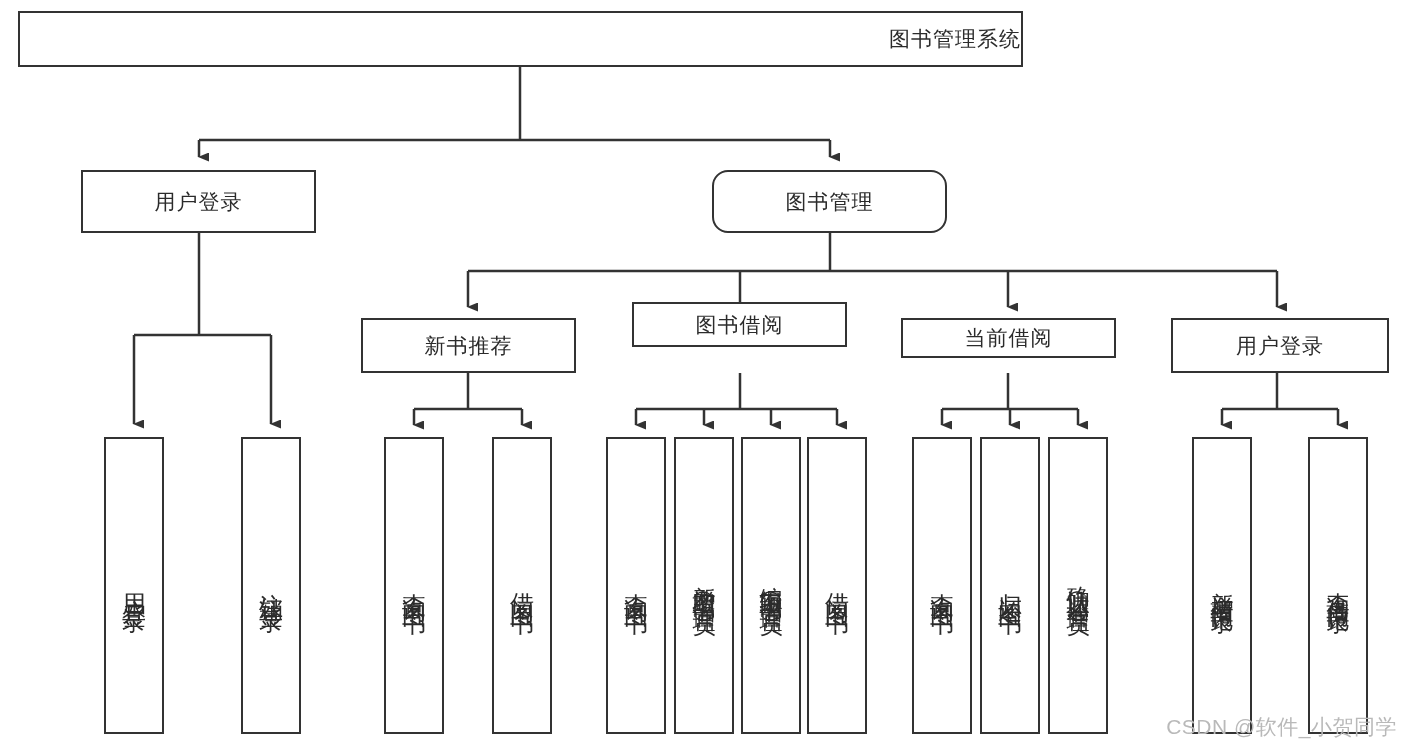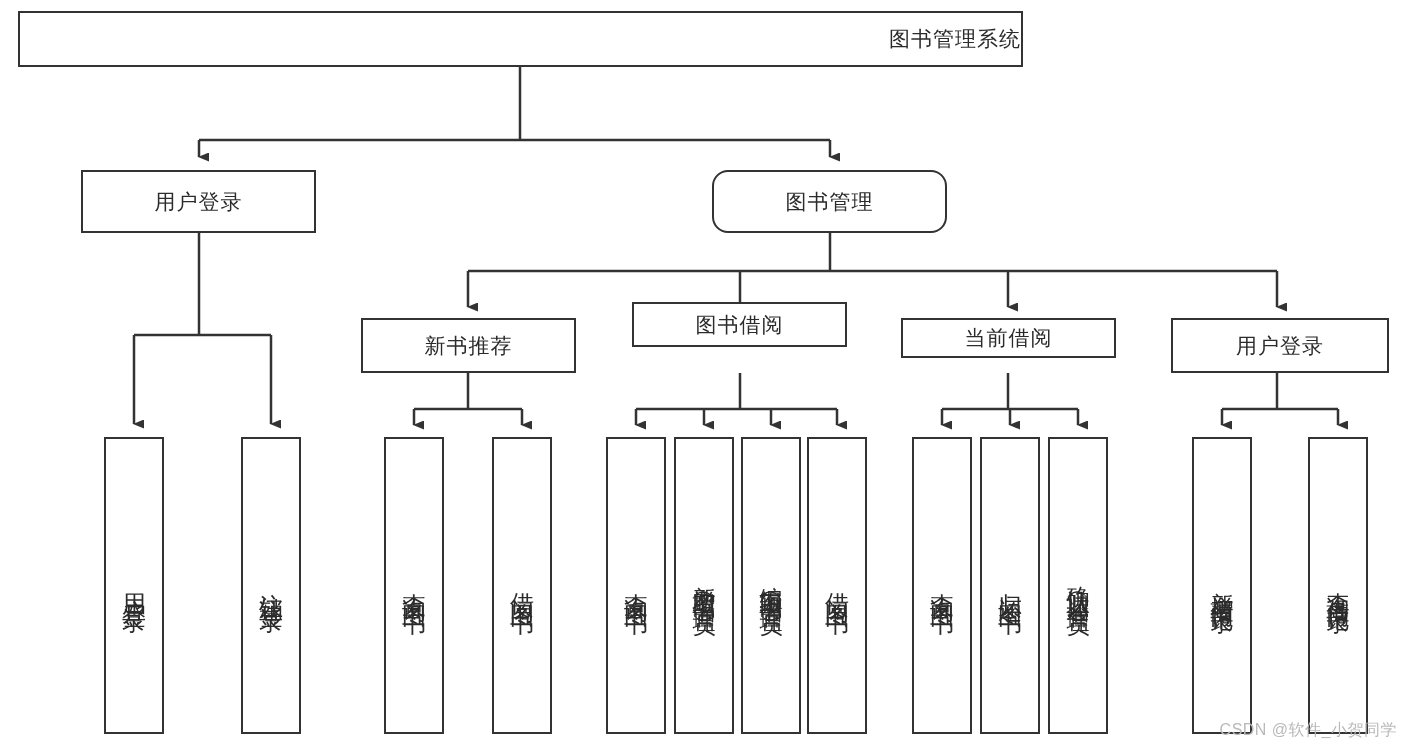--- a/index.html
+++ b/index.html
@@ -10,21 +10,21 @@
   .node{position:absolute;box-sizing:border-box;background:#fff;
         border:2.5px solid #333333;display:flex;align-items:center;
         justify-content:center;overflow:hidden;}
   .node .lbl{color:#2b2b2b;text-align:center;line-height:1.12;white-space:nowrap;}
   .node.horiz .lbl{font-size:21px;letter-spacing:1px;}
   .node.vert{align-items:center;justify-content:center;}
   .node.vert .lbl{writing-mode:vertical-rl;text-orientation:upright;
         font-size:24px;letter-spacing:6px;line-height:1;}
   .node.vert.small .lbl{font-size:23px;letter-spacing:4px;}
   .watermark{position:absolute;right:8px;bottom:6px;color:#b9b9b9;
-        font-size:16px;letter-spacing:.5px;white-space:nowrap;pointer-events:none;}
+        font-size:21px;letter-spacing:.5px;white-space:nowrap;pointer-events:none;}
 </style>
 </head>
 <body>
 
 <div id="stage">
 
   <svg id="wires" viewBox="0 0 1405 747" xmlns="http://www.w3.org/2000/svg">
     <defs>
       <marker id="arw" markerWidth="9" markerHeight="11" refX="4.5" refY="10" orient="auto" markerUnits="userSpaceOnUse">
         <path d="M0,0 L9,0 L4.5,11 Z" fill="#333333"></path>

